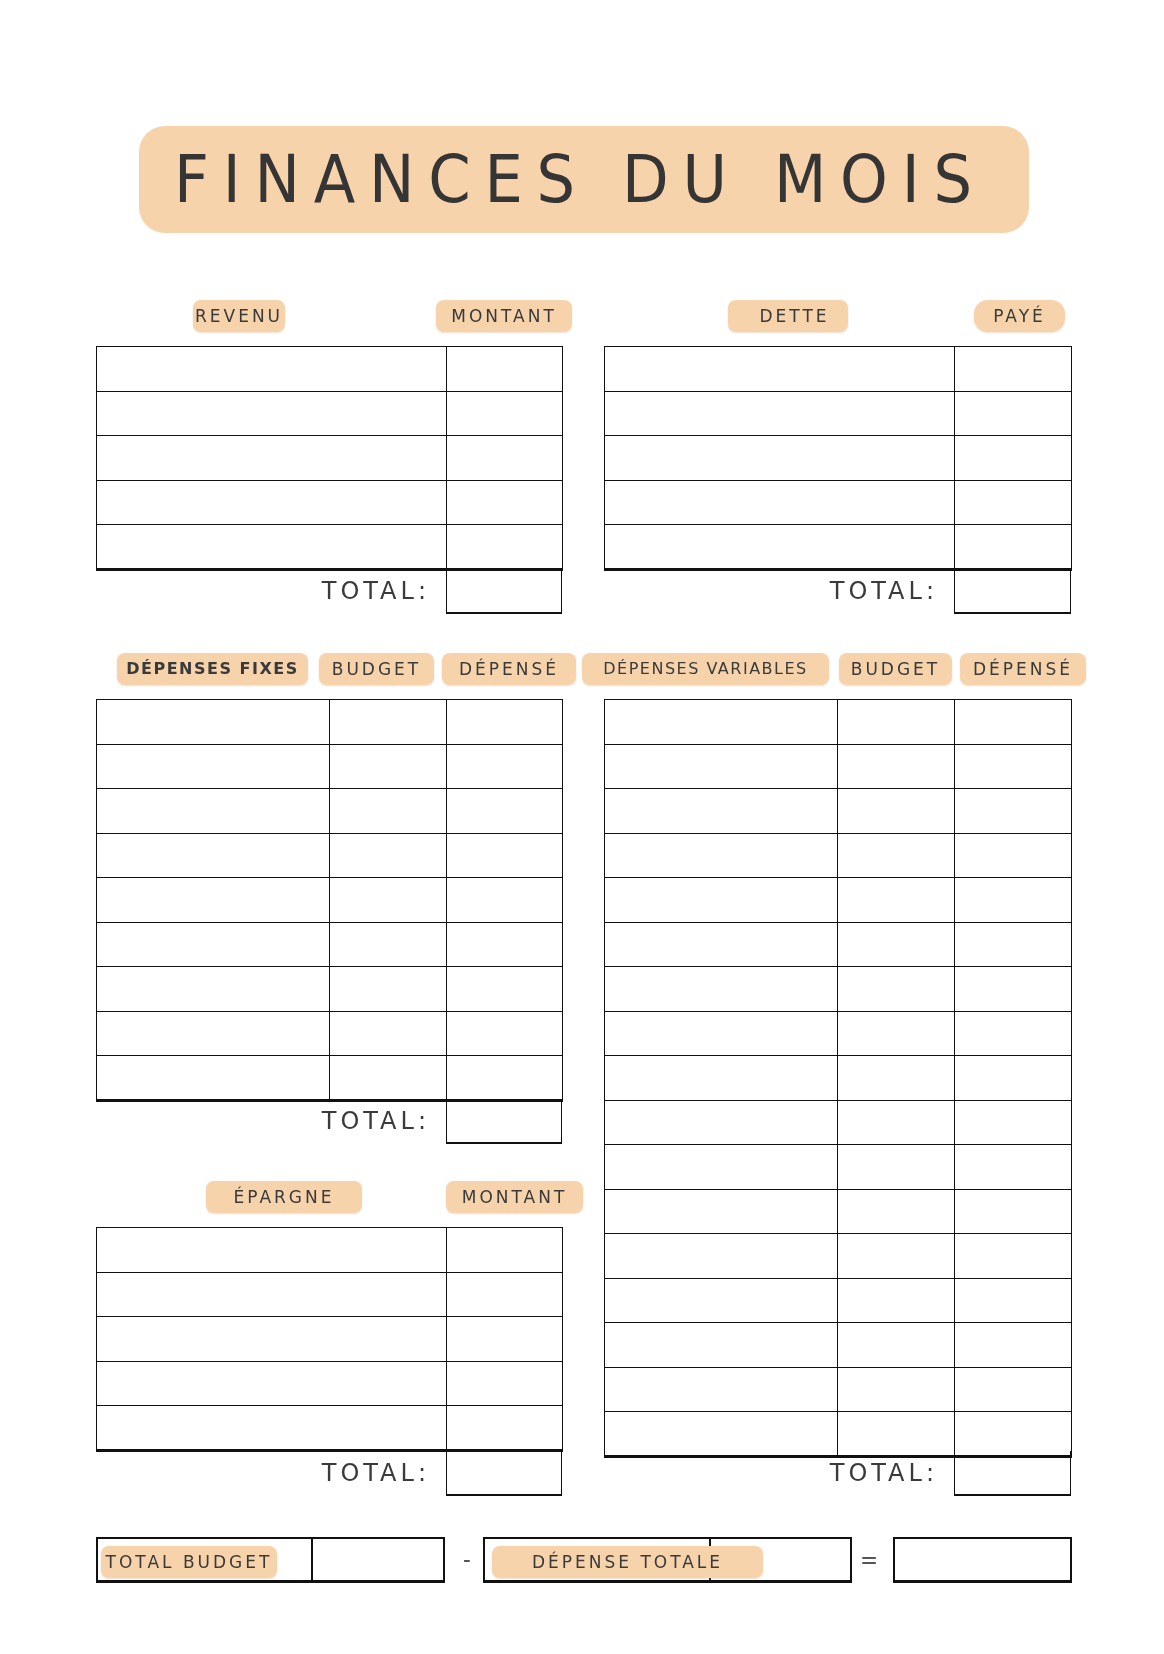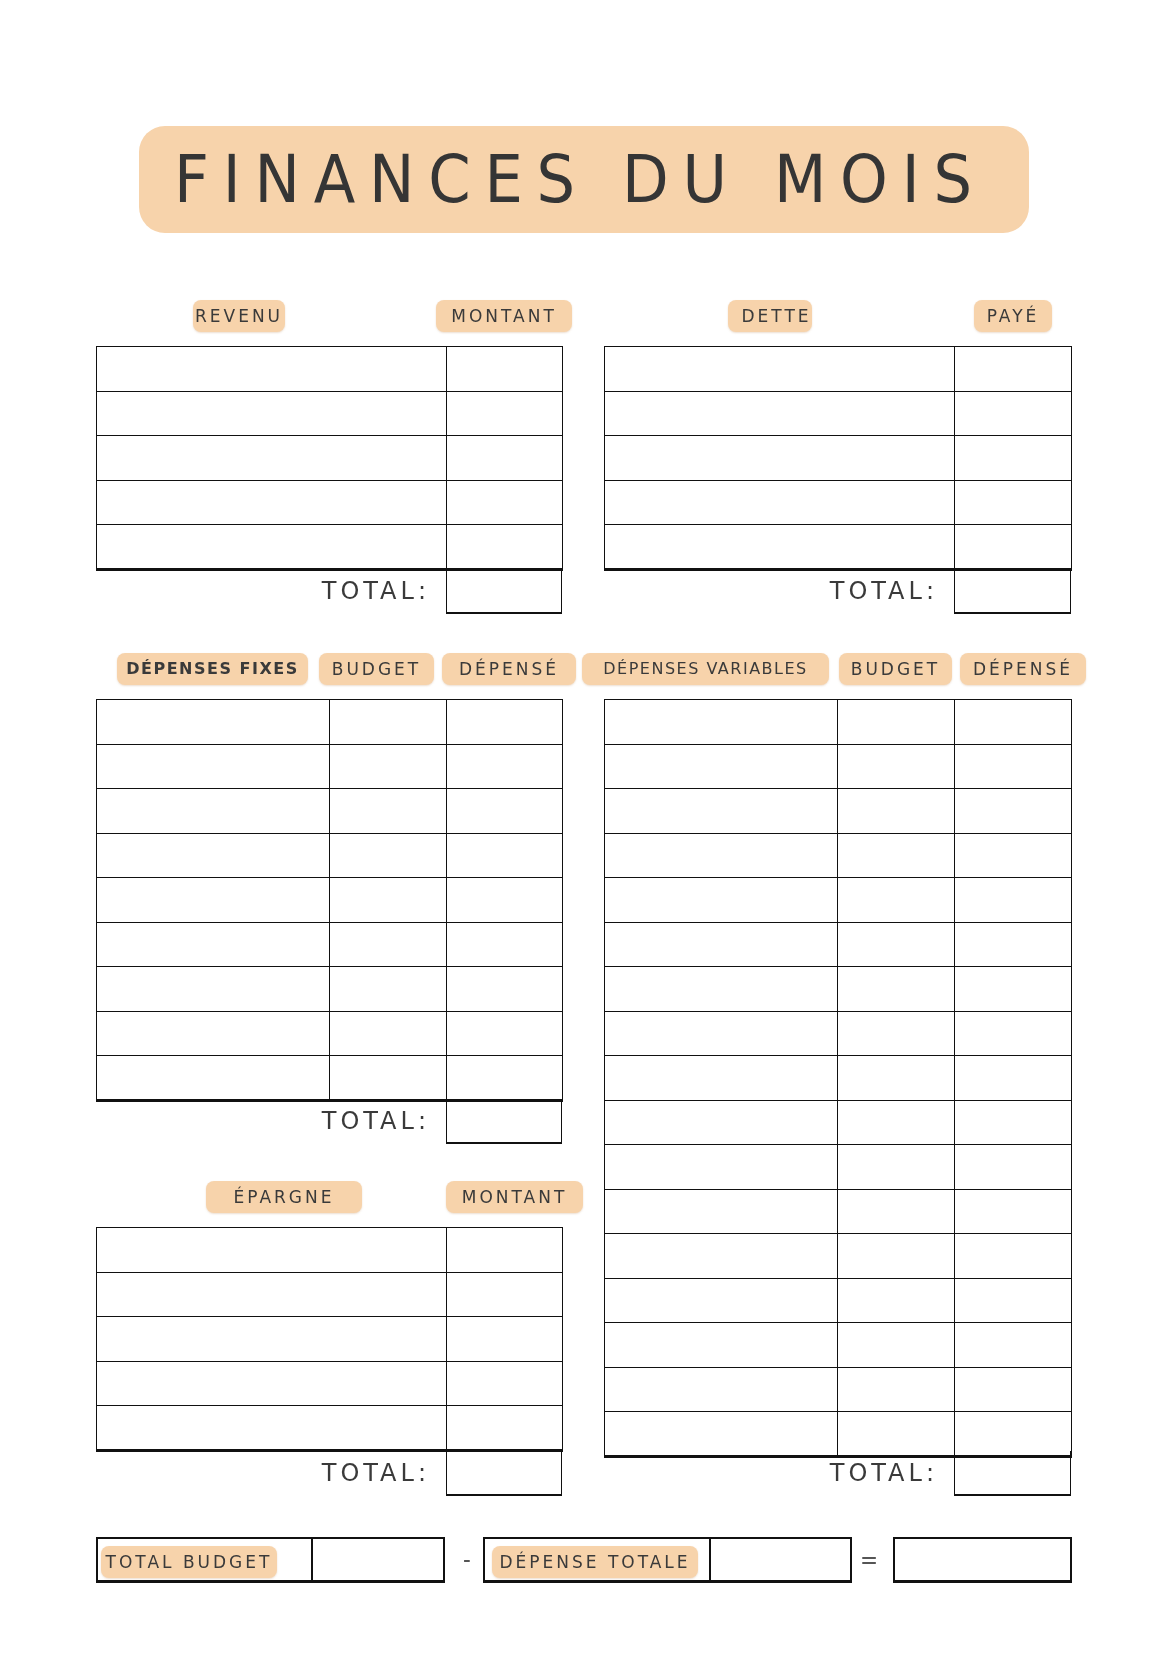--- a/index.html
+++ b/index.html
@@ -55,22 +55,22 @@
       </tr>
       <tr>
         <td></td>
         <td></td>
       </tr>
     </tbody>
 </table>
 <div class="abs total-label" style="left:296px;top:569px;width:134px;">TOTAL:</div>
 <div class="abs total-box" style="left:446px;top:569px;width:116px;"></div>
 
-<div class="abs pill" style="left:728px;top:300px;width:84px;padding-left:13px;">DETTE</div>
-<div class="abs pill" style="left:974px;top:300px;width:78px;">PAYÉ</div>
+<div class="abs pill" style="left:728px;top:300px;width:120px;padding-left:13px;">DETTE</div>
+<div class="abs pill" style="left:974px;top:300px;width:91px;border-radius:14px;">PAYÉ</div>
 <table class="grid" style="left:604px;top:346px;width:467px;">
   <colgroup>
       <col style="width:350px">
       <col style="width:117px">
     </colgroup>
   <tbody id="dette-body">
       <tr>
         <td></td>
         <td></td>
       </tr>
@@ -292,18 +292,18 @@
 
 <div class="abs bottom-box" style="left:96px;top:1537px;width:349px;"></div>
 <div class="abs" style="left:311px;top:1538px;width:1.5px;height:44px;background:#111;"></div>
 <div class="abs pill" style="left:101px;top:1546px;width:176px;height:32px;">TOTAL BUDGET</div>
 <div class="abs" style="left:313px;top:1539px;width:130px;height:43px;"></div>
 
 <div class="abs op" style="left:455px;top:1537px;width:24px;">-</div>
 
 <div class="abs bottom-box" style="left:483px;top:1537px;width:369px;"></div>
 <div class="abs" style="left:709px;top:1538px;width:1.5px;height:44px;background:#111;"></div>
-<div class="abs pill" style="left:492px;top:1546px;width:206px;height:32px;">DÉPENSE TOTALE</div>
+<div class="abs pill" style="left:492px;top:1546px;width:271px;height:32px;">DÉPENSE TOTALE</div>
 <div class="abs" style="left:720px;top:1539px;width:130px;height:43px;"></div>
 
 <div class="abs op" style="left:854px;top:1537px;width:30px;">=</div>
 
 <div class="abs bottom-box" style="left:893px;top:1537px;width:179px;"></div>
 
 </body></html>

